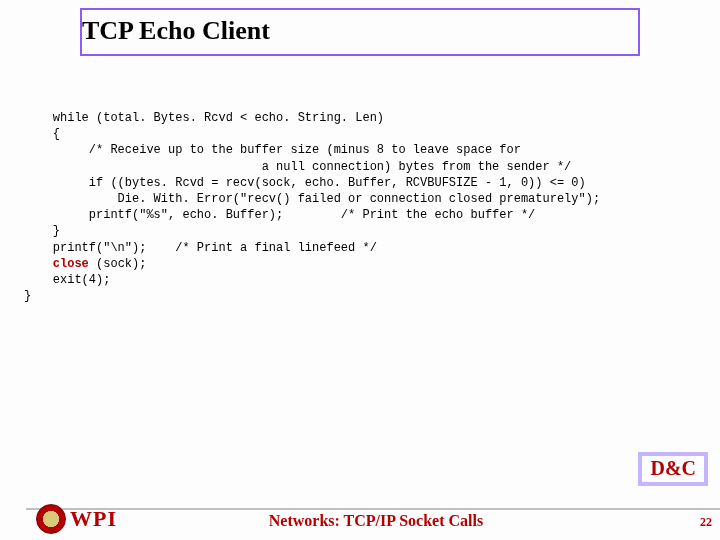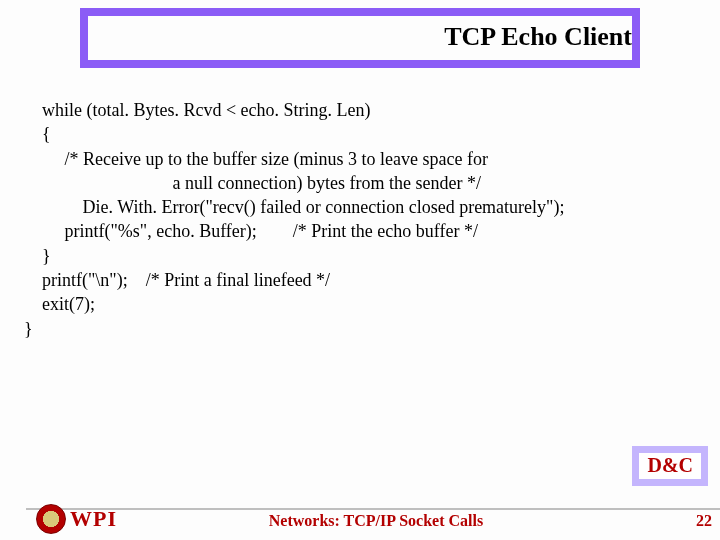--- a/index.html
+++ b/index.html
@@ -10,47 +10,47 @@
     font-family: "Times New Roman", Times, serif;
     position: relative;
     overflow: hidden;
   }
   .title-box {
     position: absolute;
     top: 8px;
     left: 50%;
     transform: translateX(-50%);
     width: 560px;
-    border: 8px solid #8b5cf6;
-    text-align: right;
+    border: 2px solid #8b5cf6;
+    text-align: left;
     padding: 6px 0 8px 0;
   }
   .title-text {
     font-family: "Comic Sans MS", "Comic Sans", cursive;
     font-weight: bold;
     font-size: 26px;
     color: #000;
   }
   .code-area {
     position: absolute;
-    top: 98px;
+    top: 110px;
     left: 24px;
     width: 680px;
-    font-family: Liberation Serif, serif;
-    font-size: 18px;
+    font-family: Liberation Mono, monospace;
+    font-size: 12px;
     line-height: 1.35;
     color: #000;
   }
   .code-area .line { white-space: pre; }
   .kw { color: #b30000; font-weight: bold; }
   .dc-box {
     position: absolute;
     right: 12px;
     bottom: 54px;
-    border: 7px solid #c4b5fd;
+    border: 4px solid #c4b5fd;
     padding: 1px 8px 2px 8px;
     background: #fff;
   }
   .dc-text {
     font-family: "Comic Sans MS", cursive;
     font-size: 20px;
     color: #b30000;
     font-weight: bold;
   }
   .footer {
@@ -100,41 +100,43 @@
     font-weight: bold;
     font-size: 16px;
     color: #b30000;
   }
   .page-num {
     position: absolute;
     right: 24px;
     bottom: 10px;
     font-family: "Comic Sans MS", cursive;
     font-weight: bold;
-    font-size: 16px;
+    font-size: 12px;
     color: #b30000;
   }
 </style>
 </head>
 <body>
 
 <div class="title-box">
   <span class="title-text">TCP Echo Client</span>
 </div>
 
 <div class="code-area">
   <div class="line">    while (total. Bytes. Rcvd &lt; echo. String. Len)</div>
   <div class="line">    {</div>
-  <div class="line">         /* Receive up to the buffer size (minus 3 to leave space for</div>
+  <div class="line">         /* Receive up to the buffer size (minus 8 to leave space for</div>
   <div class="line">                                 a null connection) bytes from the sender */</div>
+  <div class="line">         if ((bytes. Rcvd = recv(sock, echo. Buffer, RCVBUFSIZE - 1, 0)) &lt;= 0)</div>
   <div class="line">             Die. With. Error("recv() failed or connection closed prematurely");</div>
   <div class="line">         printf("%s", echo. Buffer);        /* Print the echo buffer */</div>
   <div class="line">    }</div>
   <div class="line">    printf("\n");    /* Print a final linefeed */</div>
-  <div class="line">    exit(7);</div>
+  <div class="line"><span>    </span><span class="kw">close</span><span> (sock);</span></div>
+  <div class="line">    exit(4);</div>
   <div class="line">}</div>
 </div>
 
 <div class="dc-box">
   <span class="dc-text">D&amp;C</span>
 </div>
 
 <div class="footer">
   <div class="footer-rule"></div>
   <div class="logo">

